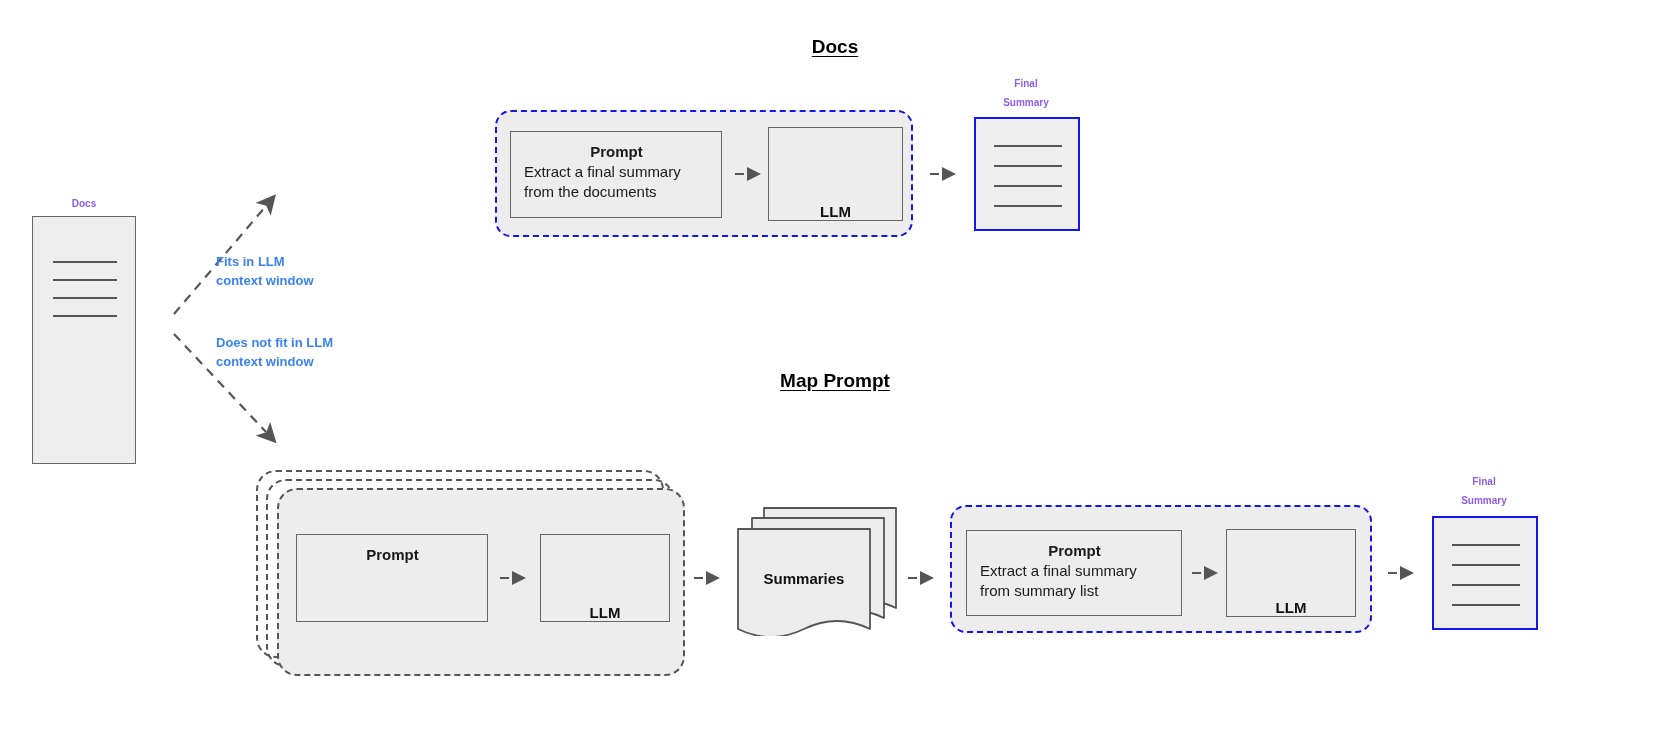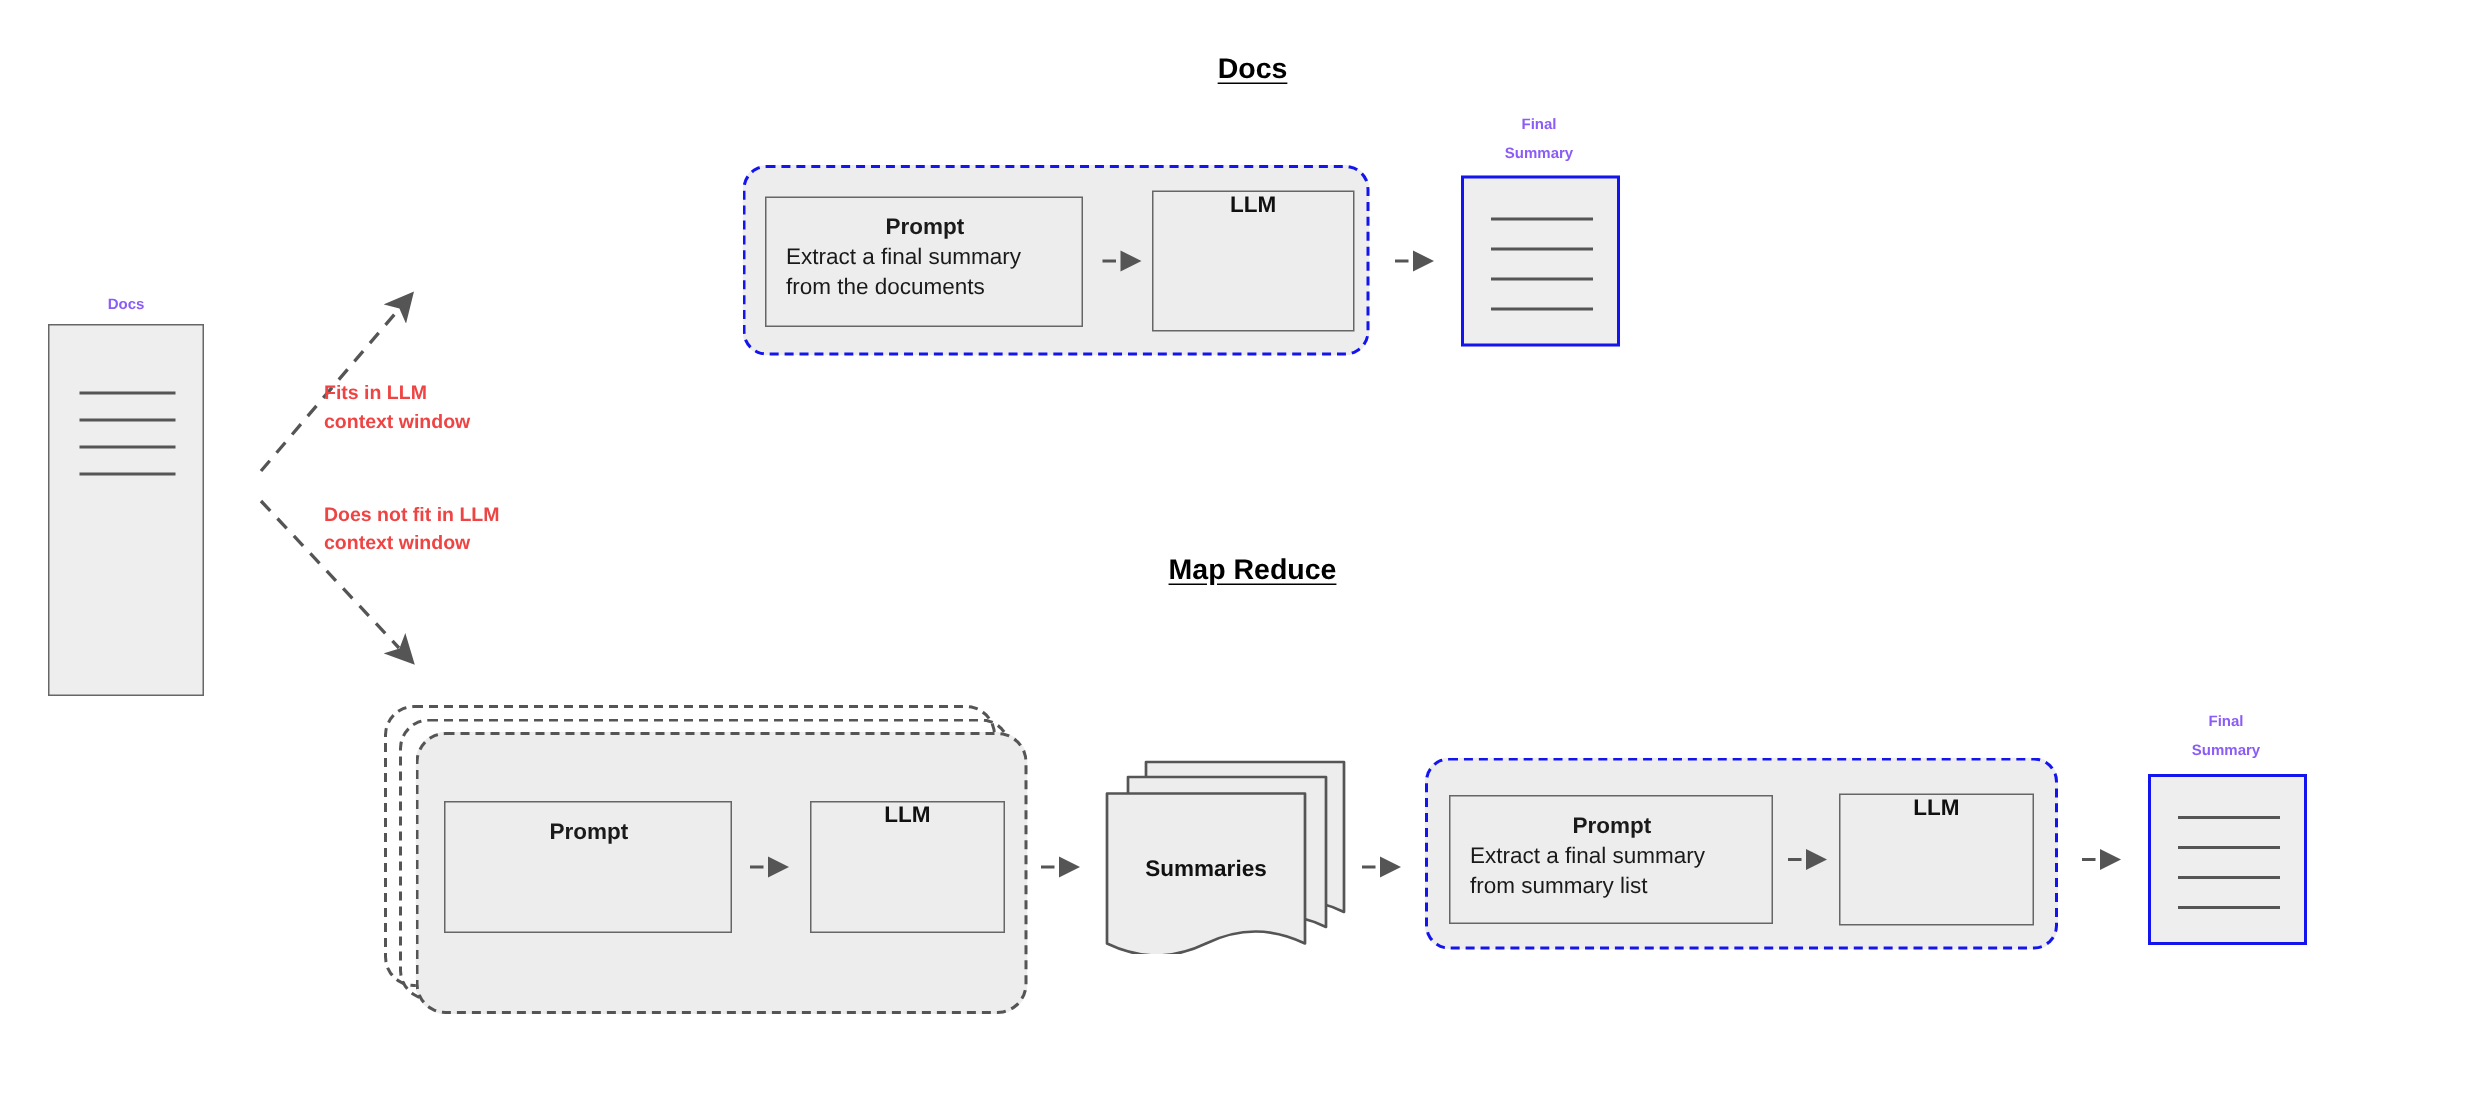--- a/index.html
+++ b/index.html
@@ -17,21 +17,21 @@
   .section-title{
     font-size:19px;font-weight:bold;color:#000;
     text-decoration:underline;text-underline-offset:3px;
     white-space:nowrap;text-align:center;
   }
   .cap{
     font-size:10px;font-weight:bold;color:#8b5cf6;
     text-align:center;line-height:19px;white-space:pre-line;
   }
   .edge-label{
-    font-size:13px;font-weight:bold;color:#ef4444;
+    font-size:13px;font-weight:bold;color:#3b82f6;
     line-height:19px;white-space:pre-line;
   }
 
   
   .docbox{
     background:#eeeeee;border:1.6px solid #666666;
     box-sizing:border-box;
   }
   .bluebox{
     background:#eeeeee;border:2px solid #1414ee;
@@ -48,21 +48,21 @@
   }
   .prompt{
     padding:10px 12px 10px 13px;
     font-size:15px;color:#1a1a1a;line-height:20px;
   }
   .prompt .ptitle{font-weight:bold;display:block;text-align:center;}
   .prompt .pbody{display:block;white-space:pre-line;}
   .llmbox{
     background:#ededed;border:1.6px solid #666666;
     box-sizing:border-box;
-    display:flex;align-items:flex-start;justify-content:center;
+    display:flex;align-items:flex-end;justify-content:center;
     font-size:15px;font-weight:bold;color:#111;
   }
 
   
   .group-blue{
     background:#ededed;
     border:2px dashed #1414ee;
     border-radius:16px;
     box-sizing:border-box;
   }
@@ -161,21 +161,21 @@
 
   <div class="abs bluebox" style="left:974px;top:117px;width:106px;height:114px;">
     <div class="doc-lines">
       <div class="doc-line" style="left:18px;top:26px;width:68px;"></div>
       <div class="doc-line" style="left:18px;top:46px;width:68px;"></div>
       <div class="doc-line" style="left:18px;top:66px;width:68px;"></div>
       <div class="doc-line" style="left:18px;top:86px;width:68px;"></div>
     </div>
   </div>
 
-  <div class="abs section-title" style="left:735px;top:370px;width:200px;">Map Reduce</div>
+  <div class="abs section-title" style="left:735px;top:370px;width:200px;">Map Prompt</div>
 
   <div class="abs group-grey-ghost" style="left:256px;top:470px;width:408px;height:188px;"></div>
   <div class="abs group-grey-ghost" style="left:266px;top:479px;width:408px;height:188px;"></div>
   <div class="abs group-grey" style="left:277px;top:488px;width:408px;height:188px;"></div>
 
   <div class="abs plainbox" style="left:296px;top:534px;width:192px;height:88px;">
     <div class="prompt">
       <span class="ptitle">Prompt</span>
     </div>
   </div>

